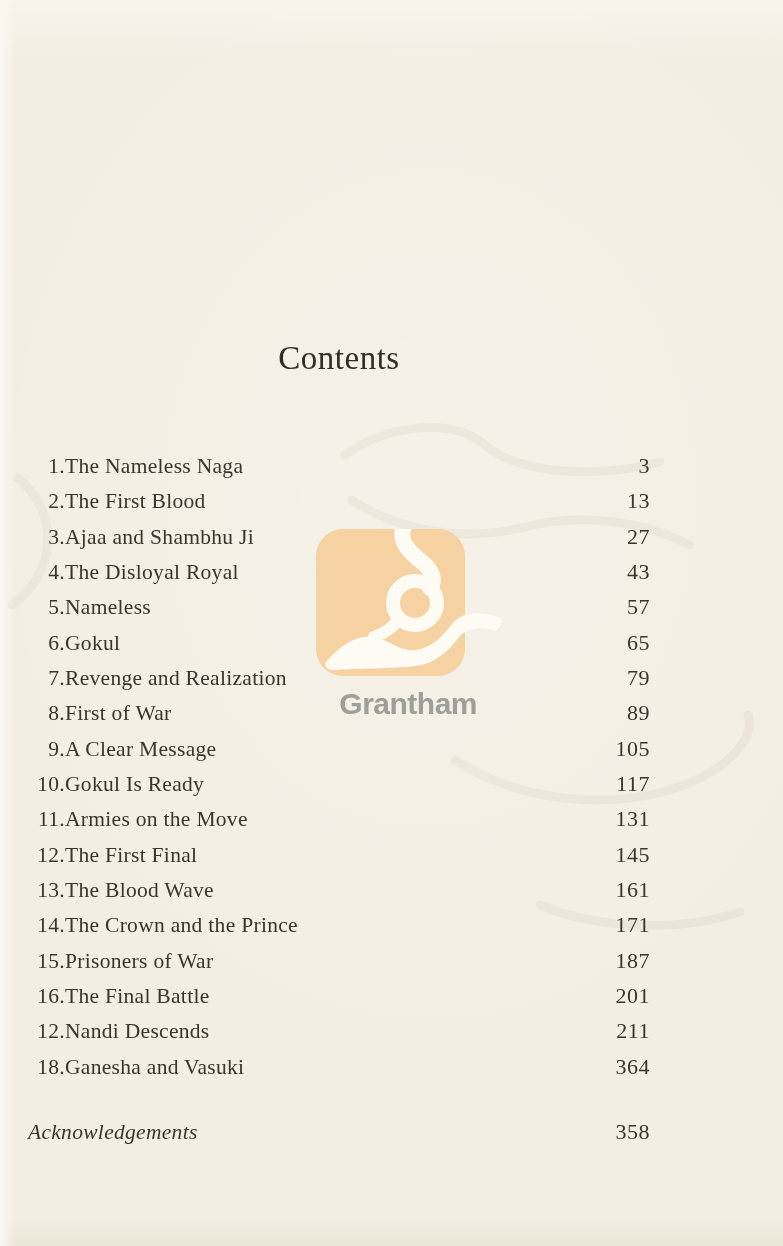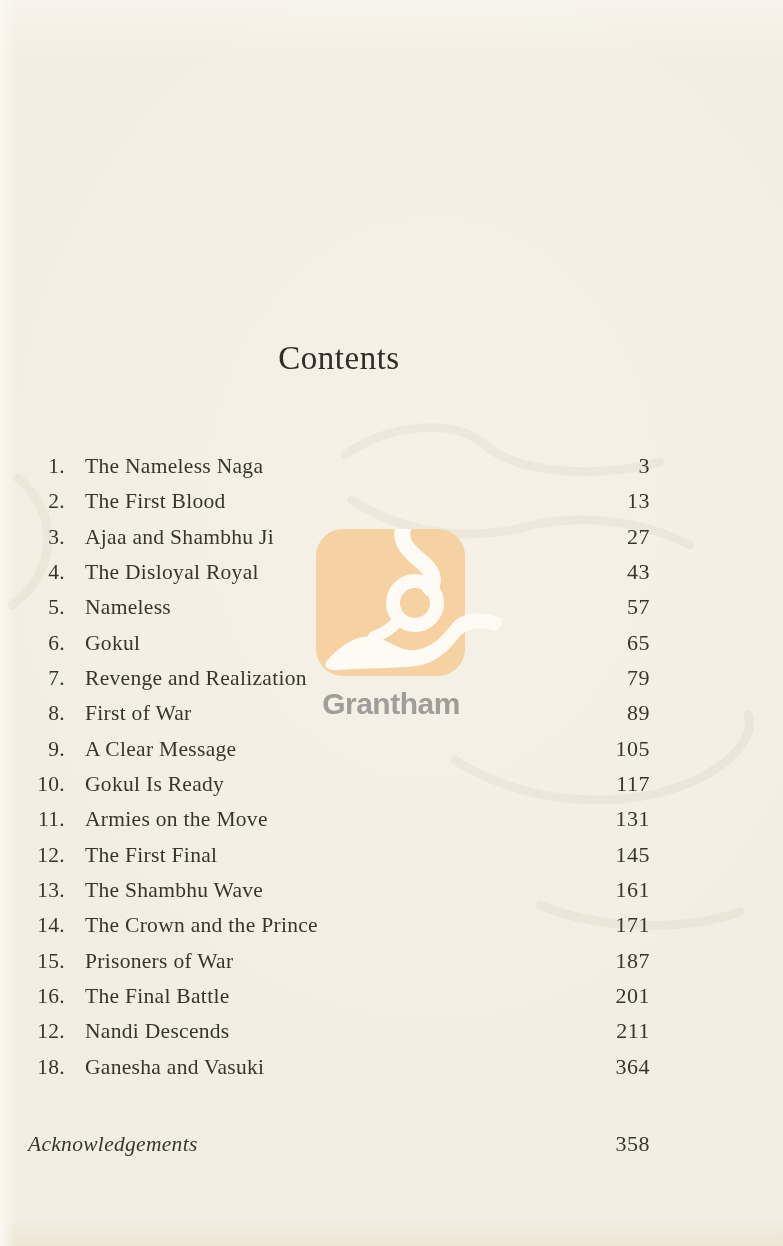--- a/index.html
+++ b/index.html
@@ -17,21 +17,21 @@
       radial-gradient(90% 70% at 55% 40%, rgba(255,255,255,0.20), rgba(255,255,255,0) 70%),
       var(--paper,#f3eee1);
   }
   
   .smudges{position:absolute;left:0;top:0;z-index:0;}
   
   .watermark{position:absolute;left:305px;top:524px;width:215px;height:200px;z-index:1;}
   .watermark svg{position:absolute;left:0;top:0;}
   .wm-text{
     position:absolute;left:0;top:164px;width:172px;
-    text-align:center;
+    text-align:right;
     font-family:"Liberation Sans","DejaVu Sans",sans-serif;
     font-weight:bold;font-size:30px;line-height:32px;
     letter-spacing:-0.5px;
     color:var(--watermark-gray,#9d9d99);
   }
   
   .title{
     position:absolute;left:28px;top:338px;width:622px;margin:0;
     text-align:center;font-weight:normal;
     font-size:33px;line-height:40px;letter-spacing:0.5px;
@@ -41,26 +41,26 @@
   .toc{
     position:absolute;left:28px;top:448px;width:622px;z-index:2;
     color:var(--ink,#3a342a);
   }
   .row{
     display:flex;align-items:baseline;
     height:35.33px;line-height:35.33px;
     font-size:21.5px;letter-spacing:0.3px;
   }
   .num{width:37px;text-align:right;flex:none;}
-  .ttl{flex:1;margin-left:20px;white-space:nowrap;}
+  .ttl{flex:1;white-space:nowrap;}
   .pg{flex:none;min-width:70px;text-align:right;font-size:22px;letter-spacing:0.5px;}
   
   .ack{
     position:absolute;left:28px;top:1114px;width:622px;z-index:2;
-    height:36px;line-height:36px;color:var(--ink,#3a342a);margin-top:12px;
+    height:36px;line-height:36px;color:var(--ink,#3a342a);
   }
   .ack-title{flex:1;font-style:italic;font-size:21.5px;letter-spacing:0.3px;}
 </style>
 </head>
 <body>
 
 <div class="page">
 
   <svg class="smudges" width="783" height="1246" viewBox="0 0 783 1246">
     <g fill="none" stroke="#6a5a40" stroke-width="9" stroke-linecap="round" opacity="0.05">
@@ -165,21 +165,21 @@
       </div>
 
       <div class="row">
         <span class="num">12.</span>
         <span class="ttl">The First Final</span>
         <span class="pg">145</span>
       </div>
 
       <div class="row">
         <span class="num">13.</span>
-        <span class="ttl">The Shambhu Wave</span>
+        <span class="ttl">The Blood Wave</span>
         <span class="pg">161</span>
       </div>
 
       <div class="row">
         <span class="num">14.</span>
         <span class="ttl">The Crown and the Prince</span>
         <span class="pg">171</span>
       </div>
 
       <div class="row">

